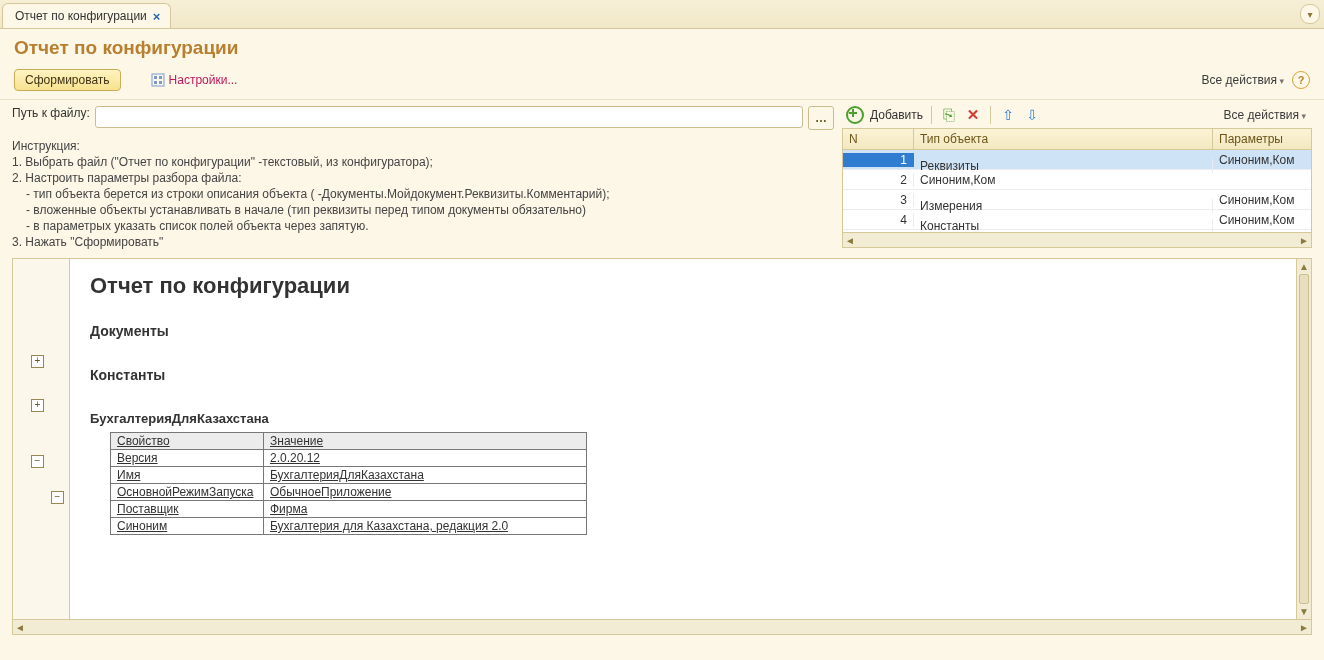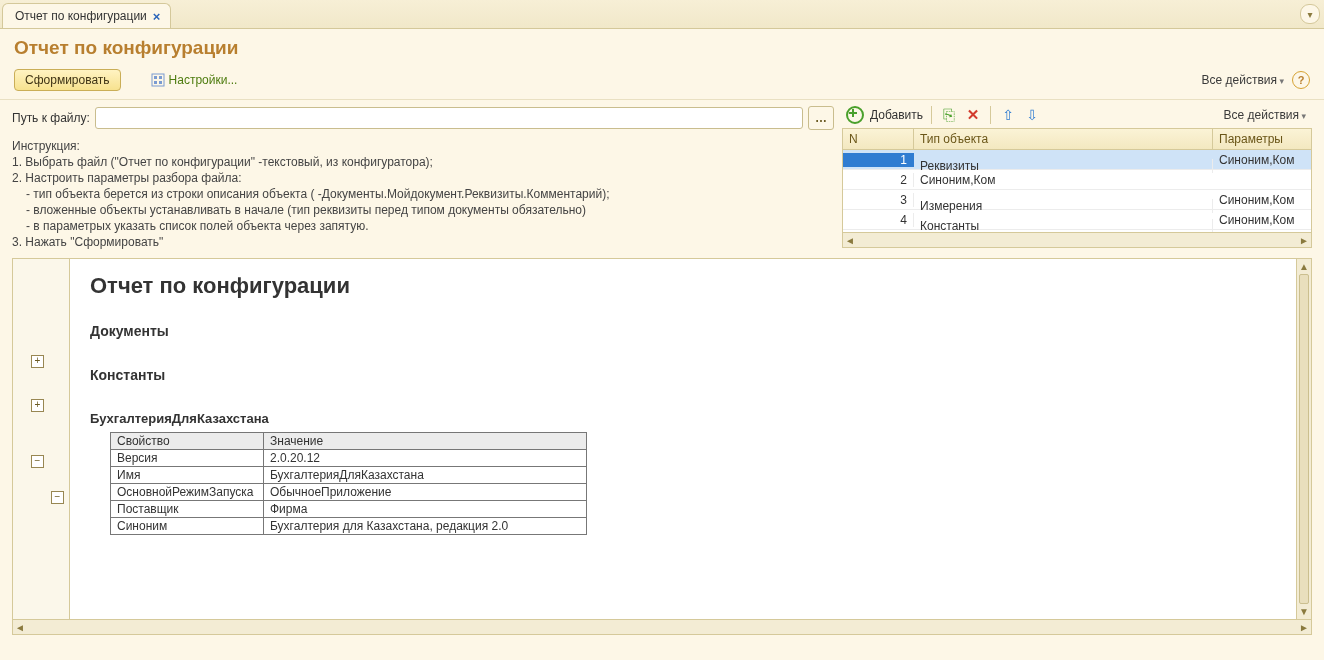--- a/index.html
+++ b/index.html
@@ -84,21 +84,21 @@
     height: 22px;
   }
   .btn-flat {
     display: flex;
     align-items: center;
     gap: 4px;
     background: transparent;
     border: none;
     padding: 2px 6px;
     font-size: 12px;
-    color: #4d7c0f;
+    color: #be185d;
     cursor: pointer;
   }
   .toolbar-right {
     position: absolute;
     right: 14px;
     display: flex;
     align-items: center;
     gap: 8px;
   }
   .link-drop {
@@ -129,21 +129,20 @@
     display: flex;
     gap: 8px;
     padding: 6px 12px 6px 12px;
   }
   .left-col {
     flex: 1;
     min-width: 0;
   }
   .path-row {
     display: flex;
-    align-items: center;
     gap: 5px;
   }
   .path-input {
     flex: 1;
     height: 20px;
     border: 1px solid #c9bd8e;
     border-radius: 3px;
     background: #fff;
     padding: 0 4px;
     font-size: 12px;
@@ -288,20 +287,21 @@
   }
   .r-title { font-size: 22px; font-weight: bold; margin-bottom: 24px; }
   .r-h1 { font-size: 14px; font-weight: bold; margin-bottom: 28px; }
   .r-h2 { font-size: 13px; font-weight: bold; margin-bottom: 6px; }
 
   .prop-table {
     margin-top: 4px;
     margin-left: 20px;
     border-collapse: collapse;
     font-size: 12px;
+    text-decoration: underline;
   }
   .prop-table th, .prop-table td {
     border: 1px solid #777;
     padding: 1px 6px;
     text-align: left;
     font-weight: normal;
   }
   .prop-table th {
     background: #ececec;
   }

